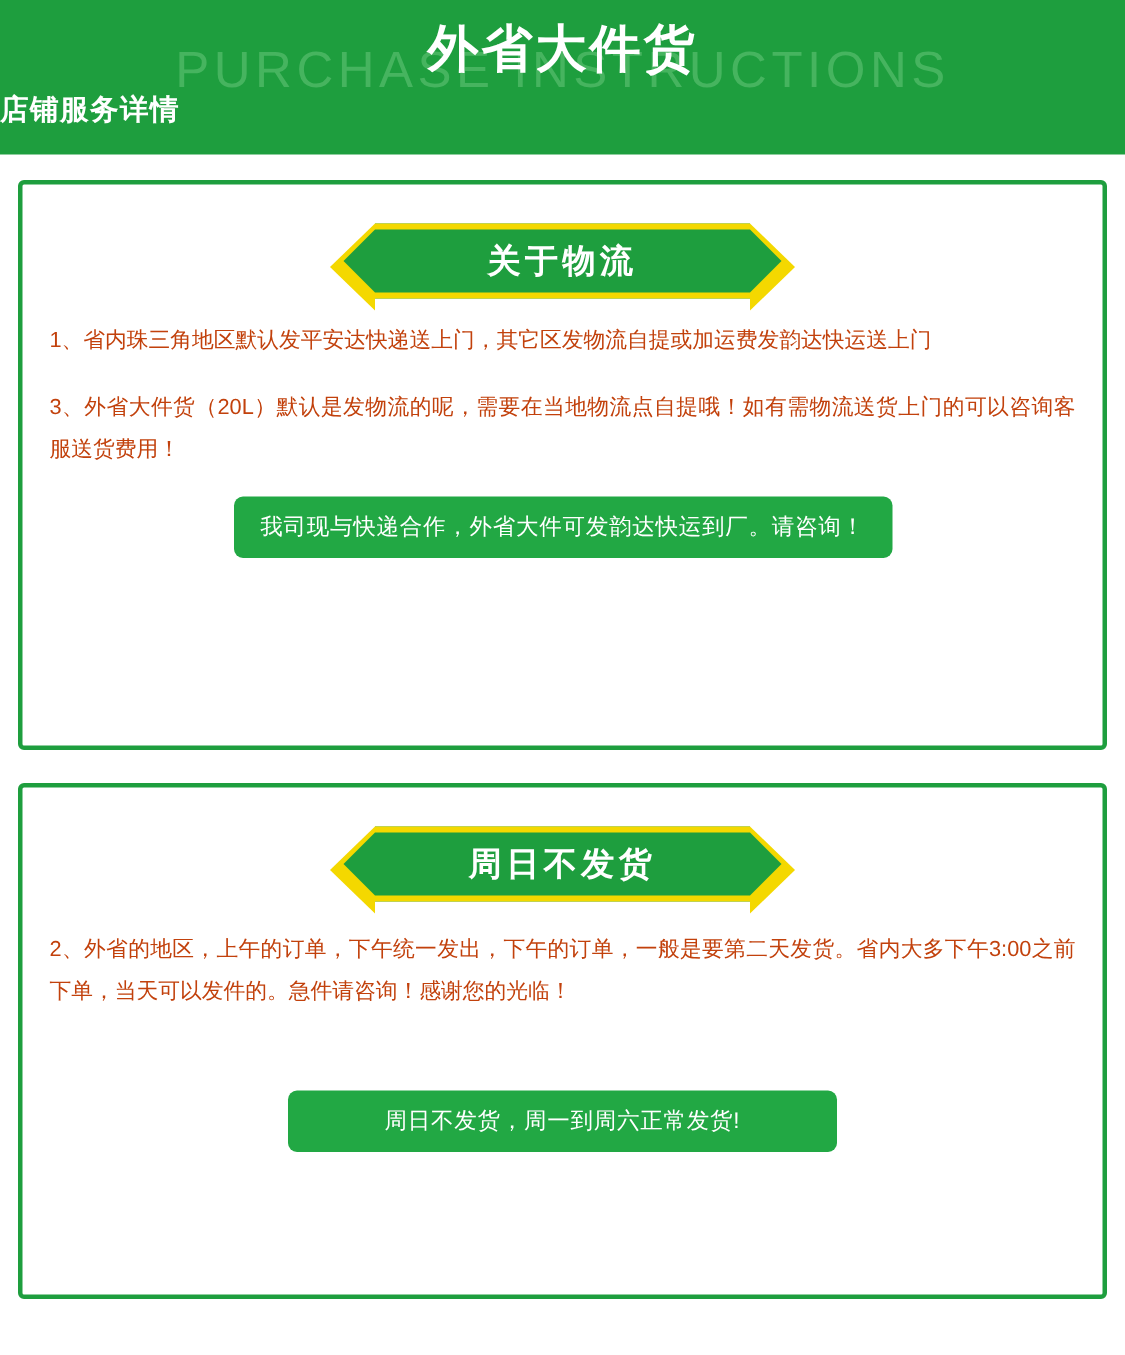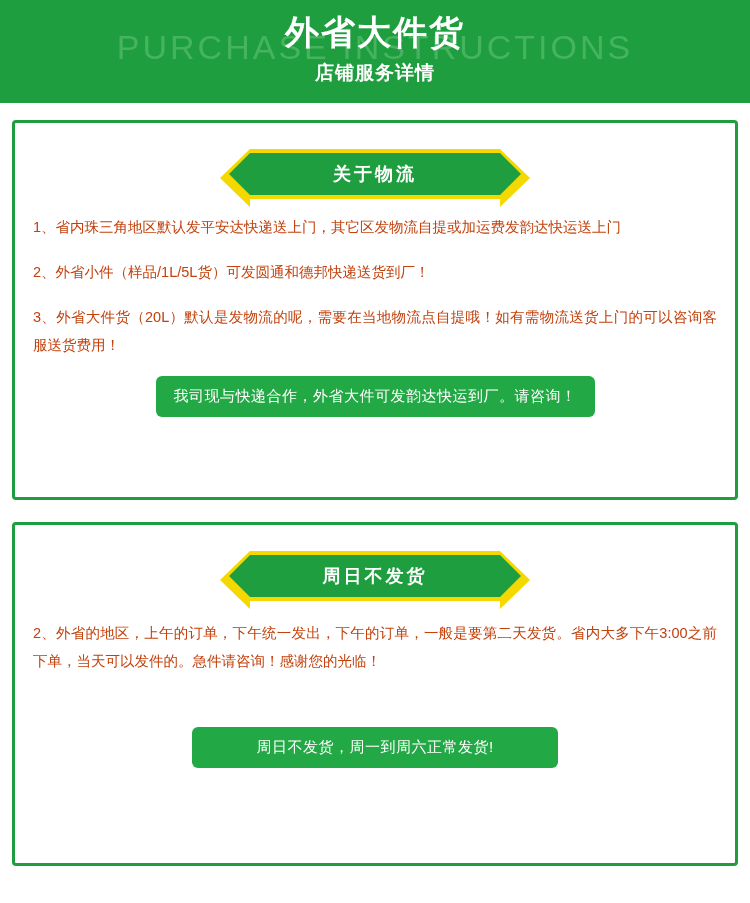--- a/index.html
+++ b/index.html
@@ -53,21 +53,21 @@
     font-size: 34px;
     font-weight: bold;
     color: #ffffff;
     letter-spacing: 2px;
   }
   .header-sub {
     position: absolute;
     top: 60px;
     left: 0;
     width: 750px;
-    text-align: center;
+    text-align: left;
     font-size: 19px;
     font-weight: bold;
     color: #ffffff;
     letter-spacing: 1px;
   }
 
   
   .card {
     position: relative;
     margin: 0 12px;
@@ -101,21 +101,21 @@
     background: #1e9e3e;
     border-top: 4px solid #f4d800;
     border-bottom: 4px solid #f4d800;
     box-sizing: border-box;
     display: flex;
     align-items: center;
     justify-content: center;
   }
   .ribbon-text {
     color: #ffffff;
-    font-size: 18px;
+    font-size: 22px;
     font-weight: bold;
     letter-spacing: 3px;
     position: relative;
     z-index: 3;
   }
   .ribbon::before,
   .ribbon::after {
     content: "";
     position: absolute;
     top: -4px;
@@ -199,21 +199,20 @@
   <div class="card card-logistics">
     <div class="ribbon-wrap">
       <div class="ribbon">
         <span class="ribbon-inner-left"></span>
         <span class="ribbon-inner-right"></span>
         <span class="ribbon-text">关于物流</span>
       </div>
     </div>
     <div class="items">
       <div class="item">1、省内珠三角地区默认发平安达快递送上门，其它区发物流自提或加运费发韵达快运送上门</div>
-      <div class="item">2、外省小件（样品/1L/5L货）可发圆通和德邦快递送货到厂！</div>
       <div class="item">3、外省大件货（20L）默认是发物流的呢，需要在当地物流点自提哦！如有需物流送货上门的可以咨询客服送货费用！</div>
     </div>
     <div class="callout-wrap">
       <div class="callout callout-logistics">我司现与快递合作，外省大件可发韵达快运到厂。请咨询！</div>
     </div>
   </div>
 
   <div class="card card-shipping">
     <div class="ribbon-wrap">
       <div class="ribbon">

